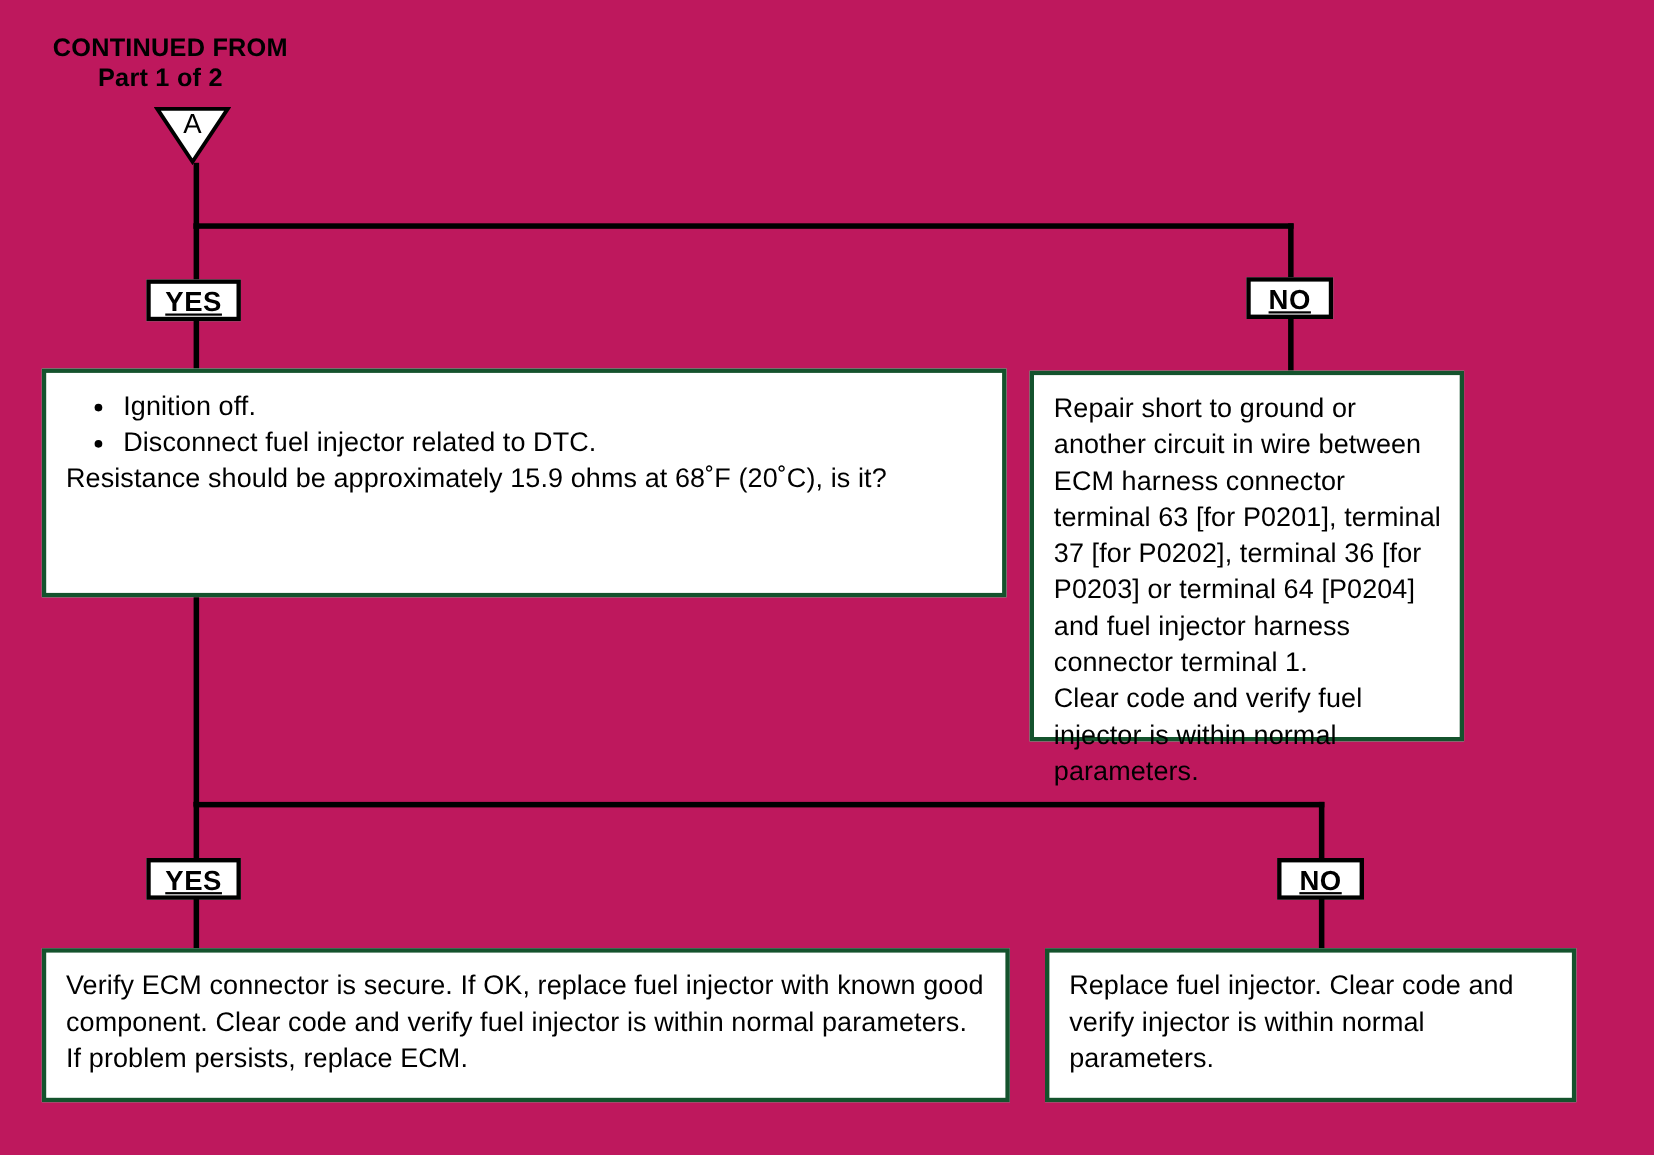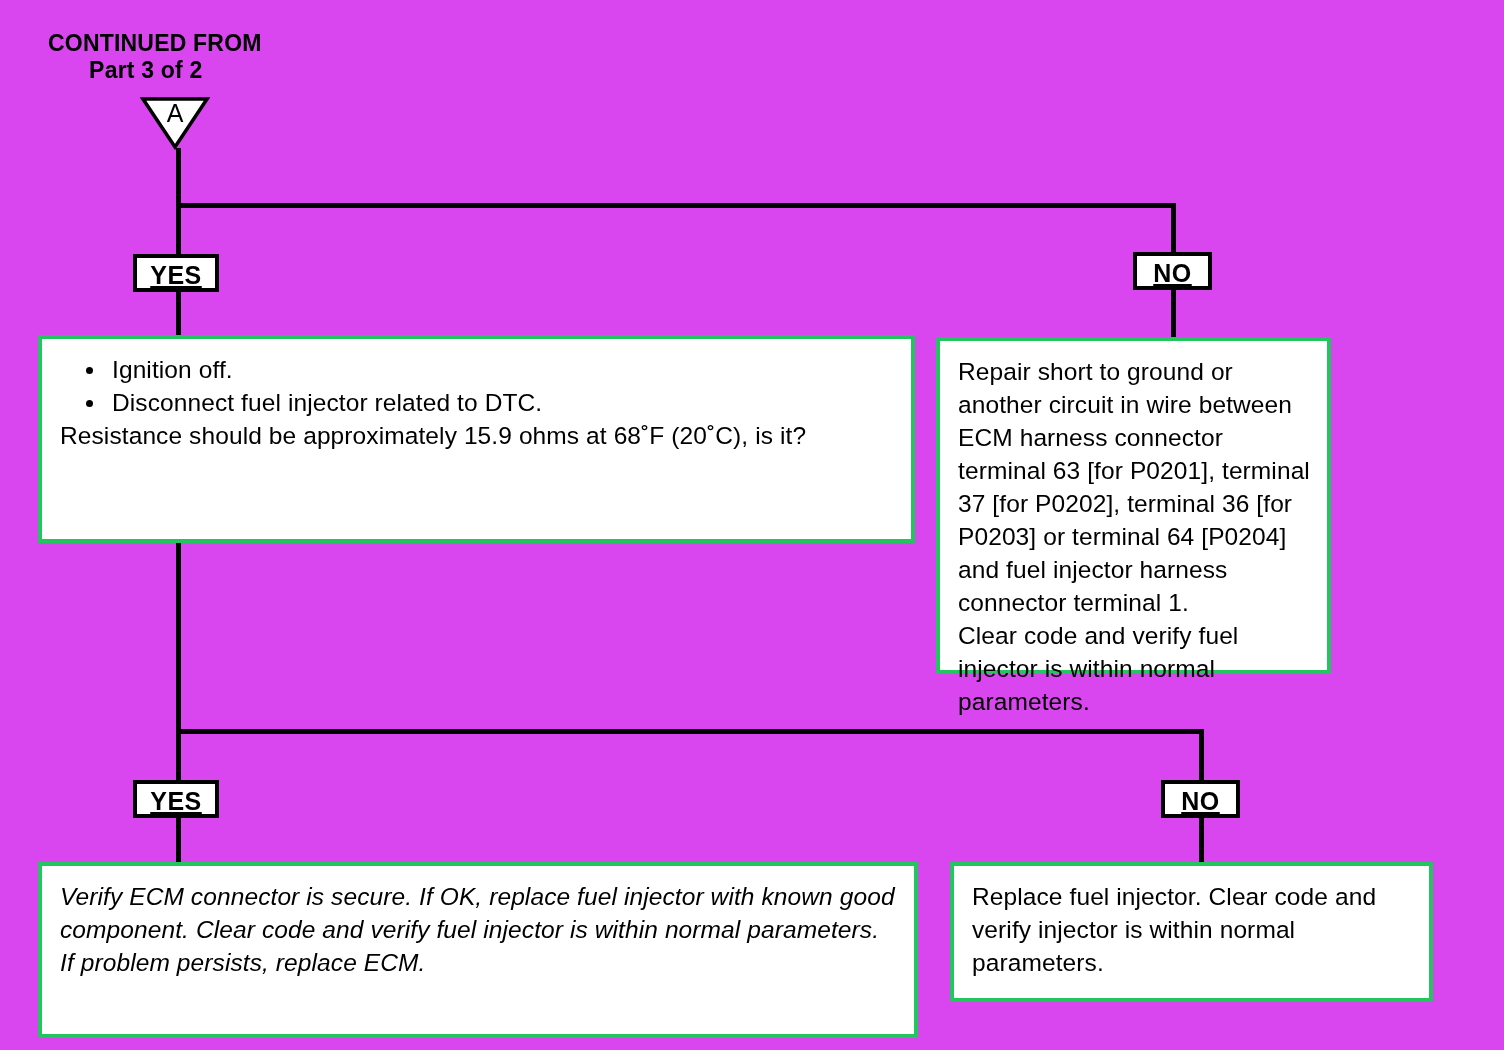--- a/index.html
+++ b/index.html
@@ -5,21 +5,21 @@
 <style>
   html, body {
     margin: 0;
     padding: 0;
     background: #ffffff;
   }
   #page {
     position: relative;
     width: 1504px;
     height: 1050px;
-    background: #d946ef;
+    background: #be185d;
     font-family: "Liberation Sans", sans-serif;
     color: #000000;
     overflow: hidden;
   }
 
   
   .header {
     position: absolute;
     left: 48px;
     top: 30px;
@@ -74,21 +74,21 @@
     line-height: 34px;
     text-align: center;
     letter-spacing: 0.5px;
     box-sizing: border-box;
     text-decoration: underline;
   }
 
   
   .box {
     position: absolute;
-    border: 4px solid #22c55e;
+    border: 4px solid #14532d;
     background: #ffffff;
     box-sizing: border-box;
     padding: 14px 16px 12px 18px;
   }
   .box-text {
     font-size: 24.5px;
     line-height: 33px;
     letter-spacing: 0.1px;
   }
   ul.bullets {
@@ -113,21 +113,21 @@
   }
   .tail-line { margin-top: 0px; }
 </style>
 </head>
 <body>
 
 <div id="page">
 
   <div class="header">
     <span class="line1">CONTINUED FROM</span>
-    <span class="line2">Part 3 of 2</span>
+    <span class="line2">Part 1 of 2</span>
   </div>
 
   <div class="conn-triangle">
     <svg width="70" height="54" viewBox="0 0 70 54">
       <polygon points="3,3 67,3 35,51" fill="#ffffff" stroke="#000000" stroke-width="3.5" stroke-linejoin="miter"></polygon>
     </svg>
   </div>
   <div class="conn-letter">A</div>
 
   <div class="vline" style="left:176px; top:148px; height:60px;"></div>
@@ -171,21 +171,21 @@
 
   <div class="vline" style="left:176px; top:729px; height:53px;"></div>
 
   <div class="yn-box" style="left:133px; top:780px; width:86px; height:38px;">YES</div>
 
   <div class="yn-box" style="left:1161px; top:780px; width:79px; height:38px;">NO</div>
 
   <div class="vline" style="left:176px; top:817px; height:48px;"></div>
   <div class="vline" style="left:1199px; top:817px; height:48px;"></div>
 
-  <div class="box" style="left:38px; top:862px; width:880px; height:176px;font-style:italic;">
+  <div class="box" style="left:38px; top:862px; width:880px; height:140px;">
     <div class="box-text">Verify ECM connector is secure. If OK, replace fuel injector with known good component. Clear code and verify fuel injector is within normal parameters. If problem persists, replace ECM.</div>
   </div>
 
   <div class="box" style="left:950px; top:862px; width:483px; height:140px;">
     <div class="box-text">Replace fuel injector. Clear code and verify injector is within normal parameters.</div>
   </div>
 
 </div>
 
 </body></html>

